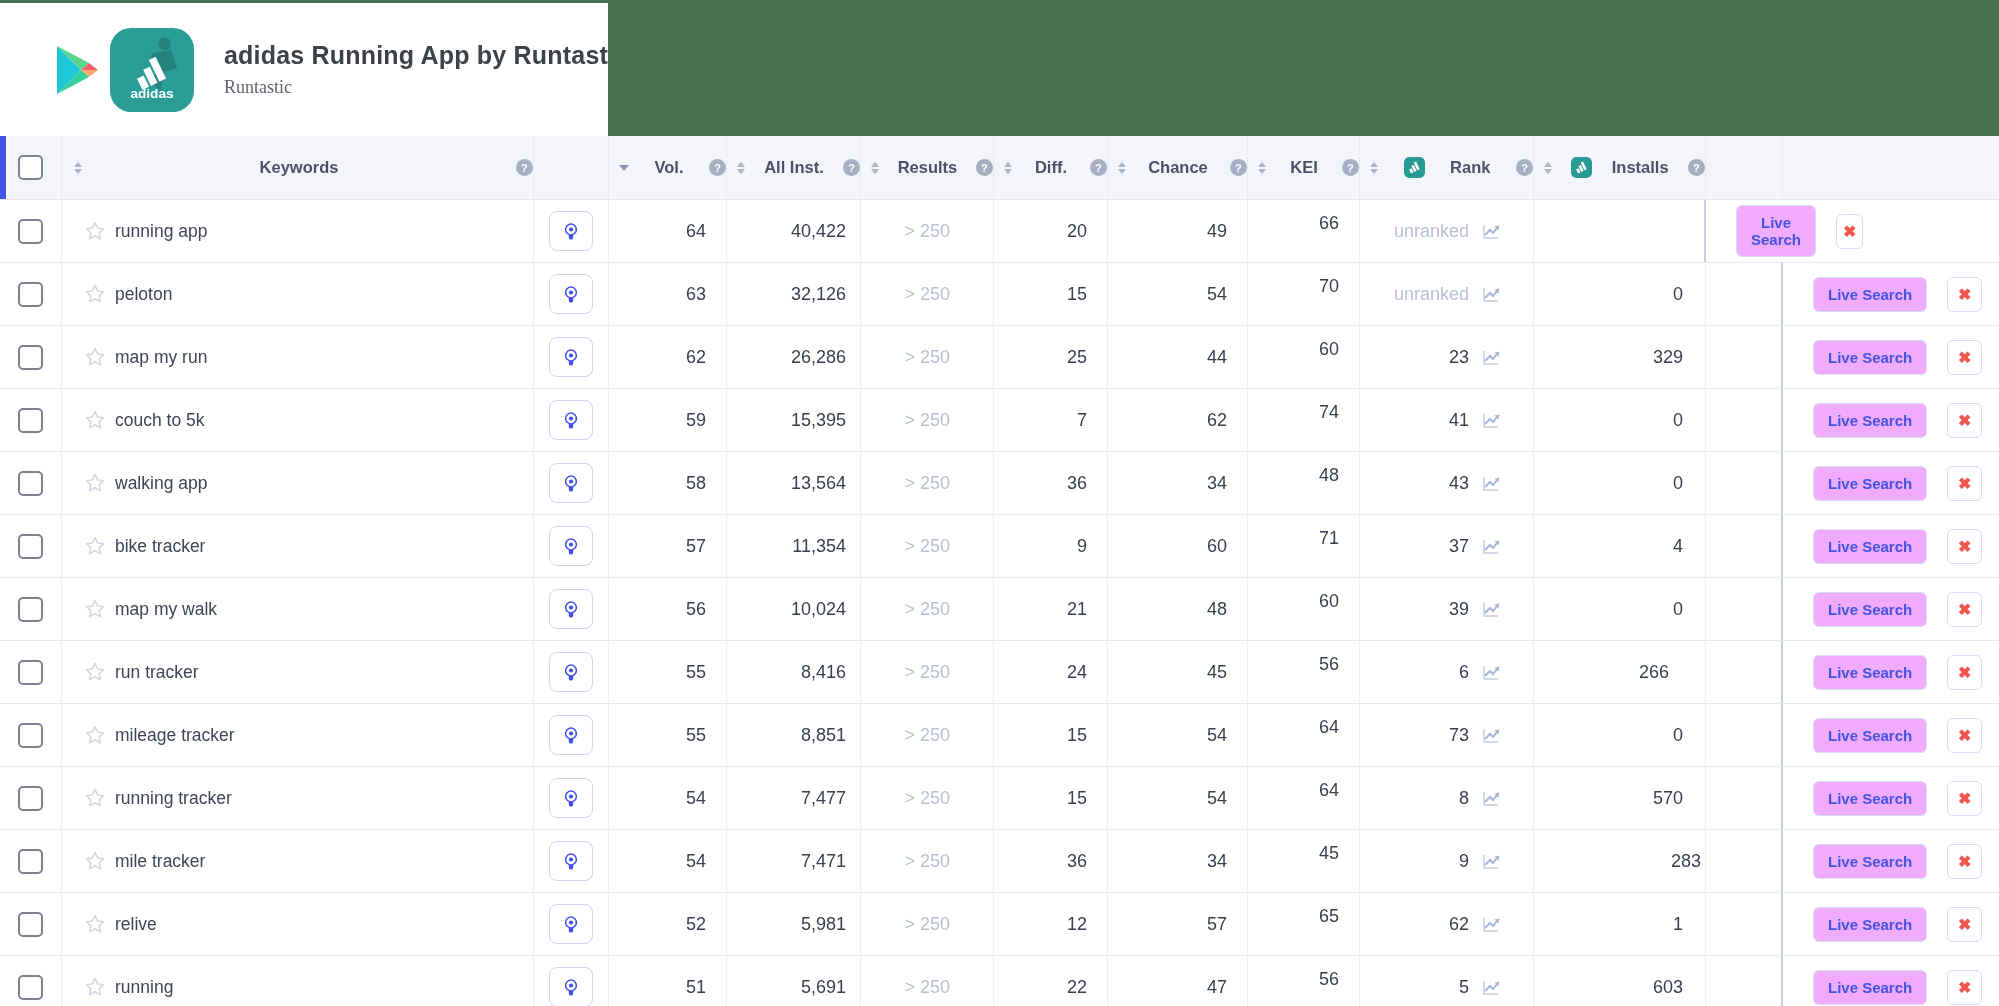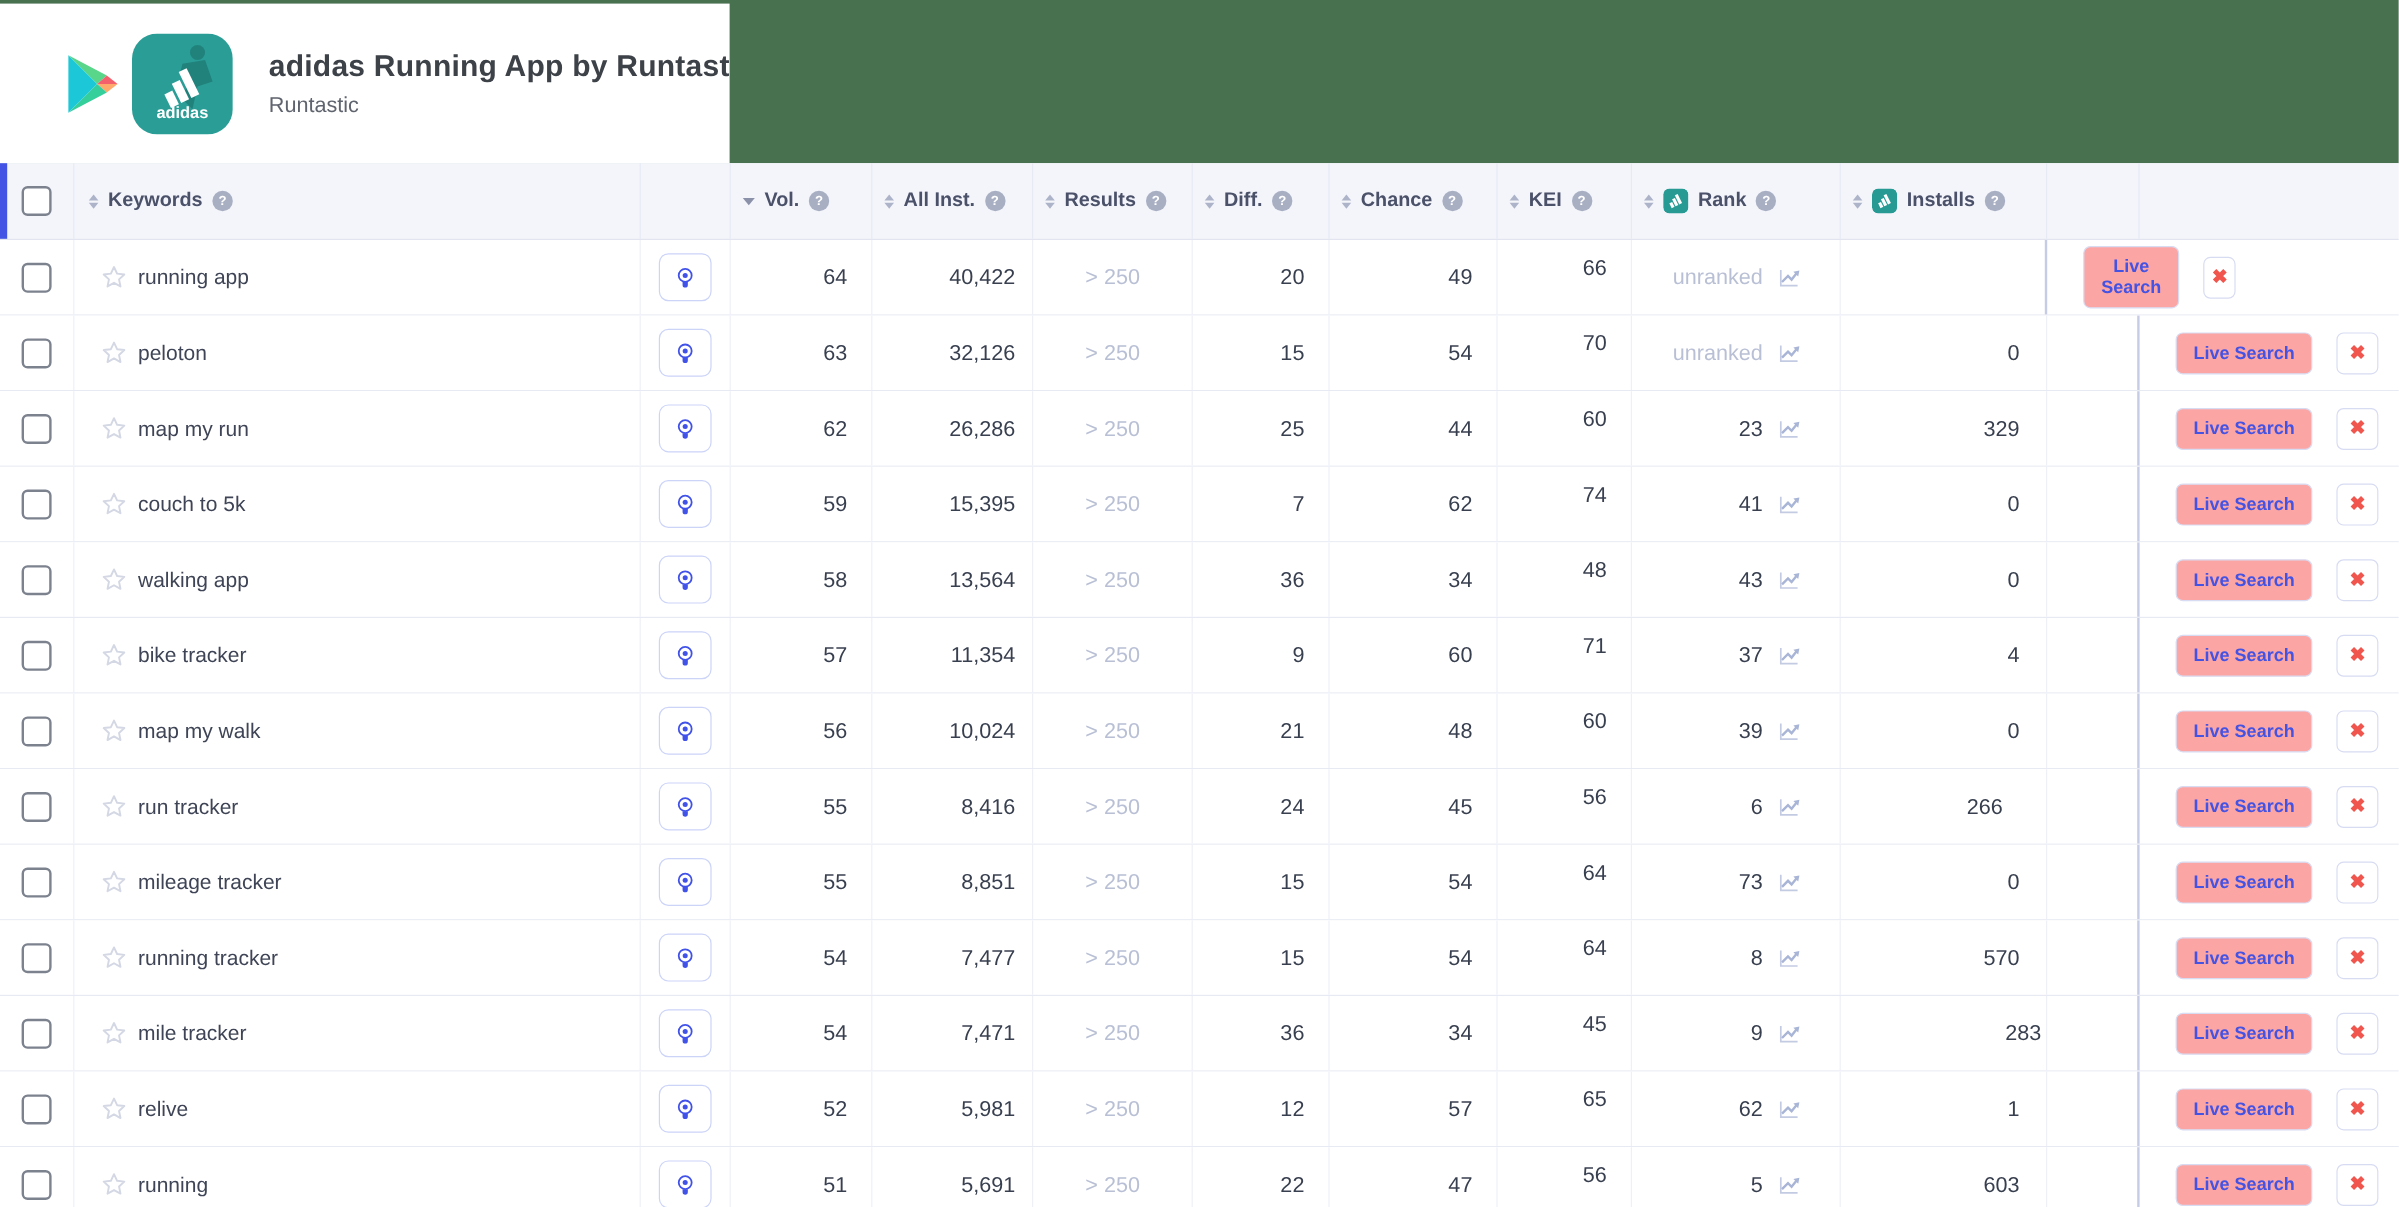--- a/index.html
+++ b/index.html
@@ -5,26 +5,26 @@
   html,body{margin:0;padding:0;background:#fff;}
   body{width:1999px;height:1006px;overflow:hidden;font-family:"Liberation Sans",sans-serif;position:relative;}
 
   
   .top-region{position:relative;width:1999px;height:136px;background:#487150;}
   .app-card{position:absolute;left:0;top:3px;width:608px;height:133px;background:#fff;display:flex;align-items:center;padding-left:54px;box-sizing:border-box;overflow:hidden;}
   .play-icon{width:46px;height:52px;flex:0 0 auto;margin-right:6px;}
   .app-icon{width:84px;height:84px;flex:0 0 auto;margin-left:4px;margin-right:30px;}
   .title-block{width:390px;overflow:hidden;}
   .app-title{font-size:25px;font-weight:700;color:#3d4148;white-space:nowrap;letter-spacing:.2px;}
-  .app-subtitle{font-size:18px;color:#5f646e;margin-top:7px;}
+  .app-subtitle{font-size:18px;color:#5f646e;margin-top:7px;font-family:Liberation Serif, serif;}
 
   
   .grid{display:grid;grid-template-columns:62px 472px 75px 118px 134px 133px 114px 140px 112px 174px 172px 77px 216px;}
   .thead{height:63px;background:#f4f5fb;border-bottom:1px solid #e2e5f0;position:relative;}
-  .thead .c{border-right:1px solid #e7eaf3;display:flex;align-items:center;gap:8px;padding-left:10px;box-sizing:border-box;font-size:16.5px;font-weight:700;color:#4a5169;}
+  .thead .c{border-right:1px solid #e7eaf3;display:flex;align-items:center;gap:8px;padding-left:10px;box-sizing:border-box;font-size:16.5px;font-weight:700;color:#4a5169;justify-content:space-between;}
   .thead .c.no-pad{padding-left:0;justify-content:center;}
   .accent{position:absolute;left:0;top:0;width:6px;height:63px;background:#4353e3;}
 
   .trow{height:62px;background:#fff;border-bottom:1px solid #e8eaf3;}
   .trow .c{border-right:1px solid #eef0f8;display:flex;align-items:center;box-sizing:border-box;}
   .c.center{justify-content:center;}
   .c.num{justify-content:flex-end;padding-right:20px;font-size:18px;color:#383f4f;}
   .c.num-allinst{padding-right:14px;}
   .c.num-results{padding-right:43px;}
   .muted{color:#b9c0d5 !important;}
@@ -38,21 +38,21 @@
   .sort{display:flex;flex-direction:column;gap:2px;align-items:center;flex:0 0 auto;}
   .sort i{display:block;width:0;height:0;border-left:4.5px solid transparent;border-right:4.5px solid transparent;}
   .sort i.up{border-bottom:5px solid #adb3c8;}
   .sort i.dn{border-top:5px solid #adb3c8;}
   .sort.single i.dn{border-top:6px solid #8a91a8;border-left:5px solid transparent;border-right:5px solid transparent;}
   .help{width:17px;height:17px;border-radius:50%;background:#a8afc3;color:#fff;font-size:11px;font-weight:700;display:flex;align-items:center;justify-content:center;flex:0 0 auto;}
   .mini-badge{width:21px;height:21px;border-radius:5px;flex:0 0 auto;}
   .star{flex:0 0 auto;}
   .bulb-btn{width:42px;height:38px;border:1px solid #ccd4f8;border-radius:8px;background:#fff;display:flex;align-items:center;justify-content:center;cursor:pointer;}
   .kei-val{transform:translateY(-8px);}
-  .live-search{border:1px solid #d8dcf2;background:#fca5a5;border-radius:6px;padding:8px 14px;font-size:15px;font-weight:700;color:#4553e2;font-family:"Liberation Sans",sans-serif;cursor:pointer;}
+  .live-search{border:1px solid #d8dcf2;background:#f0abfc;border-radius:6px;padding:8px 14px;font-size:15px;font-weight:700;color:#4553e2;font-family:"Liberation Sans",sans-serif;cursor:pointer;}
   .x-btn{width:35px;height:35px;border:1px solid #d8dcf2;background:#fff;border-radius:6px;display:flex;align-items:center;justify-content:center;color:#f0564d;font-size:16px;font-weight:700;cursor:pointer;}
 </style>
 </head>
 <body>
 
 <svg width="0" height="0" style="position:absolute">
   <defs>
     <g id="def-play">
       <polygon points="3,2 3,50 27,26" fill="#1cc8d8"></polygon>
       <polygon points="3,2 35,19 27,26" fill="#59d689"></polygon>

